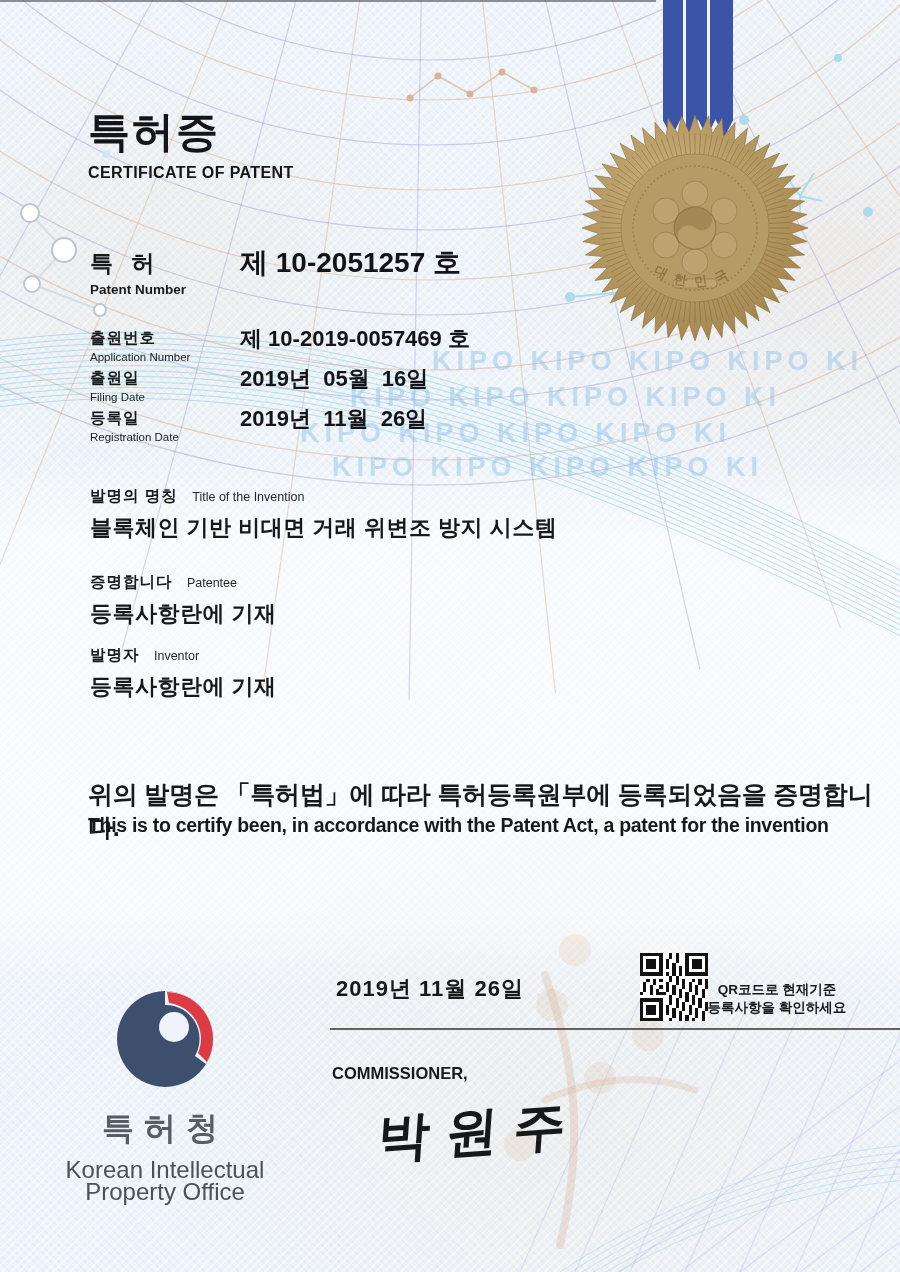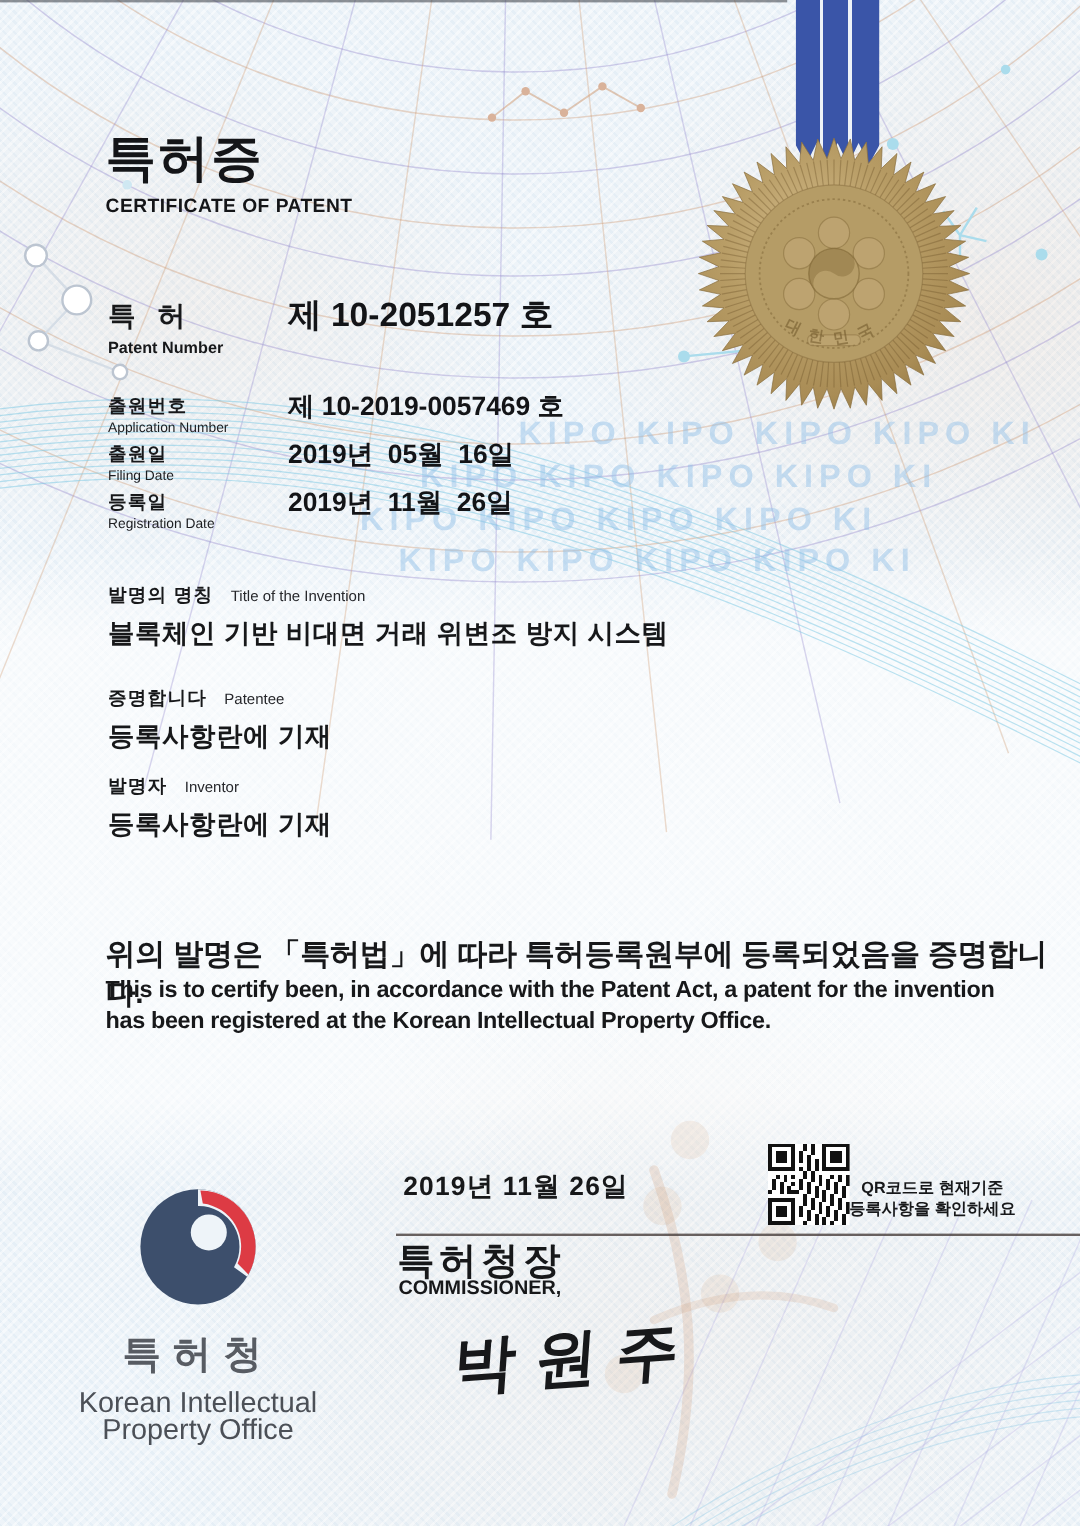--- a/index.html
+++ b/index.html
@@ -357,21 +357,20 @@
     <div>
       <span class="sec-lab">발명자</span>
       <span class="sec-sub">Inventor</span>
     </div>
     <div class="sec-val">등록사항란에 기재</div>
   </div>
 
   <div class="abs stmt-ko" style="left:88px;top:778px;width:800px;">위의 발명은 「특허법」에 따라 특허등록원부에 등록되었음을 증명합니다.</div>
   <div class="abs stmt-en" style="left:88px;top:812px;width:800px;">
     <div>This is to certify been, in accordance with the Patent Act, a patent for the invention</div>
-    <div>has been registered at the Korean Intellectual Property Office.</div>
   </div>
 
   <div class="abs date-b" style="left:336px;top:974px;">2019년 11월 26일</div>
 
   <svg class="abs" style="left:640px;top:953px;" width="68" height="68" viewBox="0 0 21 21" shape-rendering="crispEdges">
     <rect width="21" height="21" fill="#fff"></rect>
     <g id="qrm" fill="#111">
         <rect x="0" y="12" width="1" height="1"></rect>
         <rect x="1" y="9" width="1" height="1"></rect>
         <rect x="1" y="10" width="1" height="1"></rect>
@@ -490,21 +489,20 @@
         <rect x="2" y="16" width="3" height="3"></rect>
       </g>
   </svg>
   <div class="abs qr-note" style="left:702px;top:981px;width:150px;">
     <div>QR코드로 현재기준</div>
     <div>등록사항을 확인하세요</div>
   </div>
 
   <div class="rule"></div>
 
-  <div class="abs comm-ko" style="left:331px;top:1030px;">특허청장</div>
   <div class="abs comm-en" style="left:332px;top:1063px;">
     <div>COMMISSIONER,</div>
   </div>
 
   <div class="abs sig" style="left:378px;top:1104px;">박원주</div>
 
   <div class="abs" style="left:60px;top:985px;width:210px;">
     <svg width="210" height="108" viewBox="0 0 210 108" style="margin:0 auto;">
       <g transform="translate(105,54)">
         <path d="M0,-48 A48,48 0 1 0 0.01,-48 Z" fill="#3d4f6c"></path>

